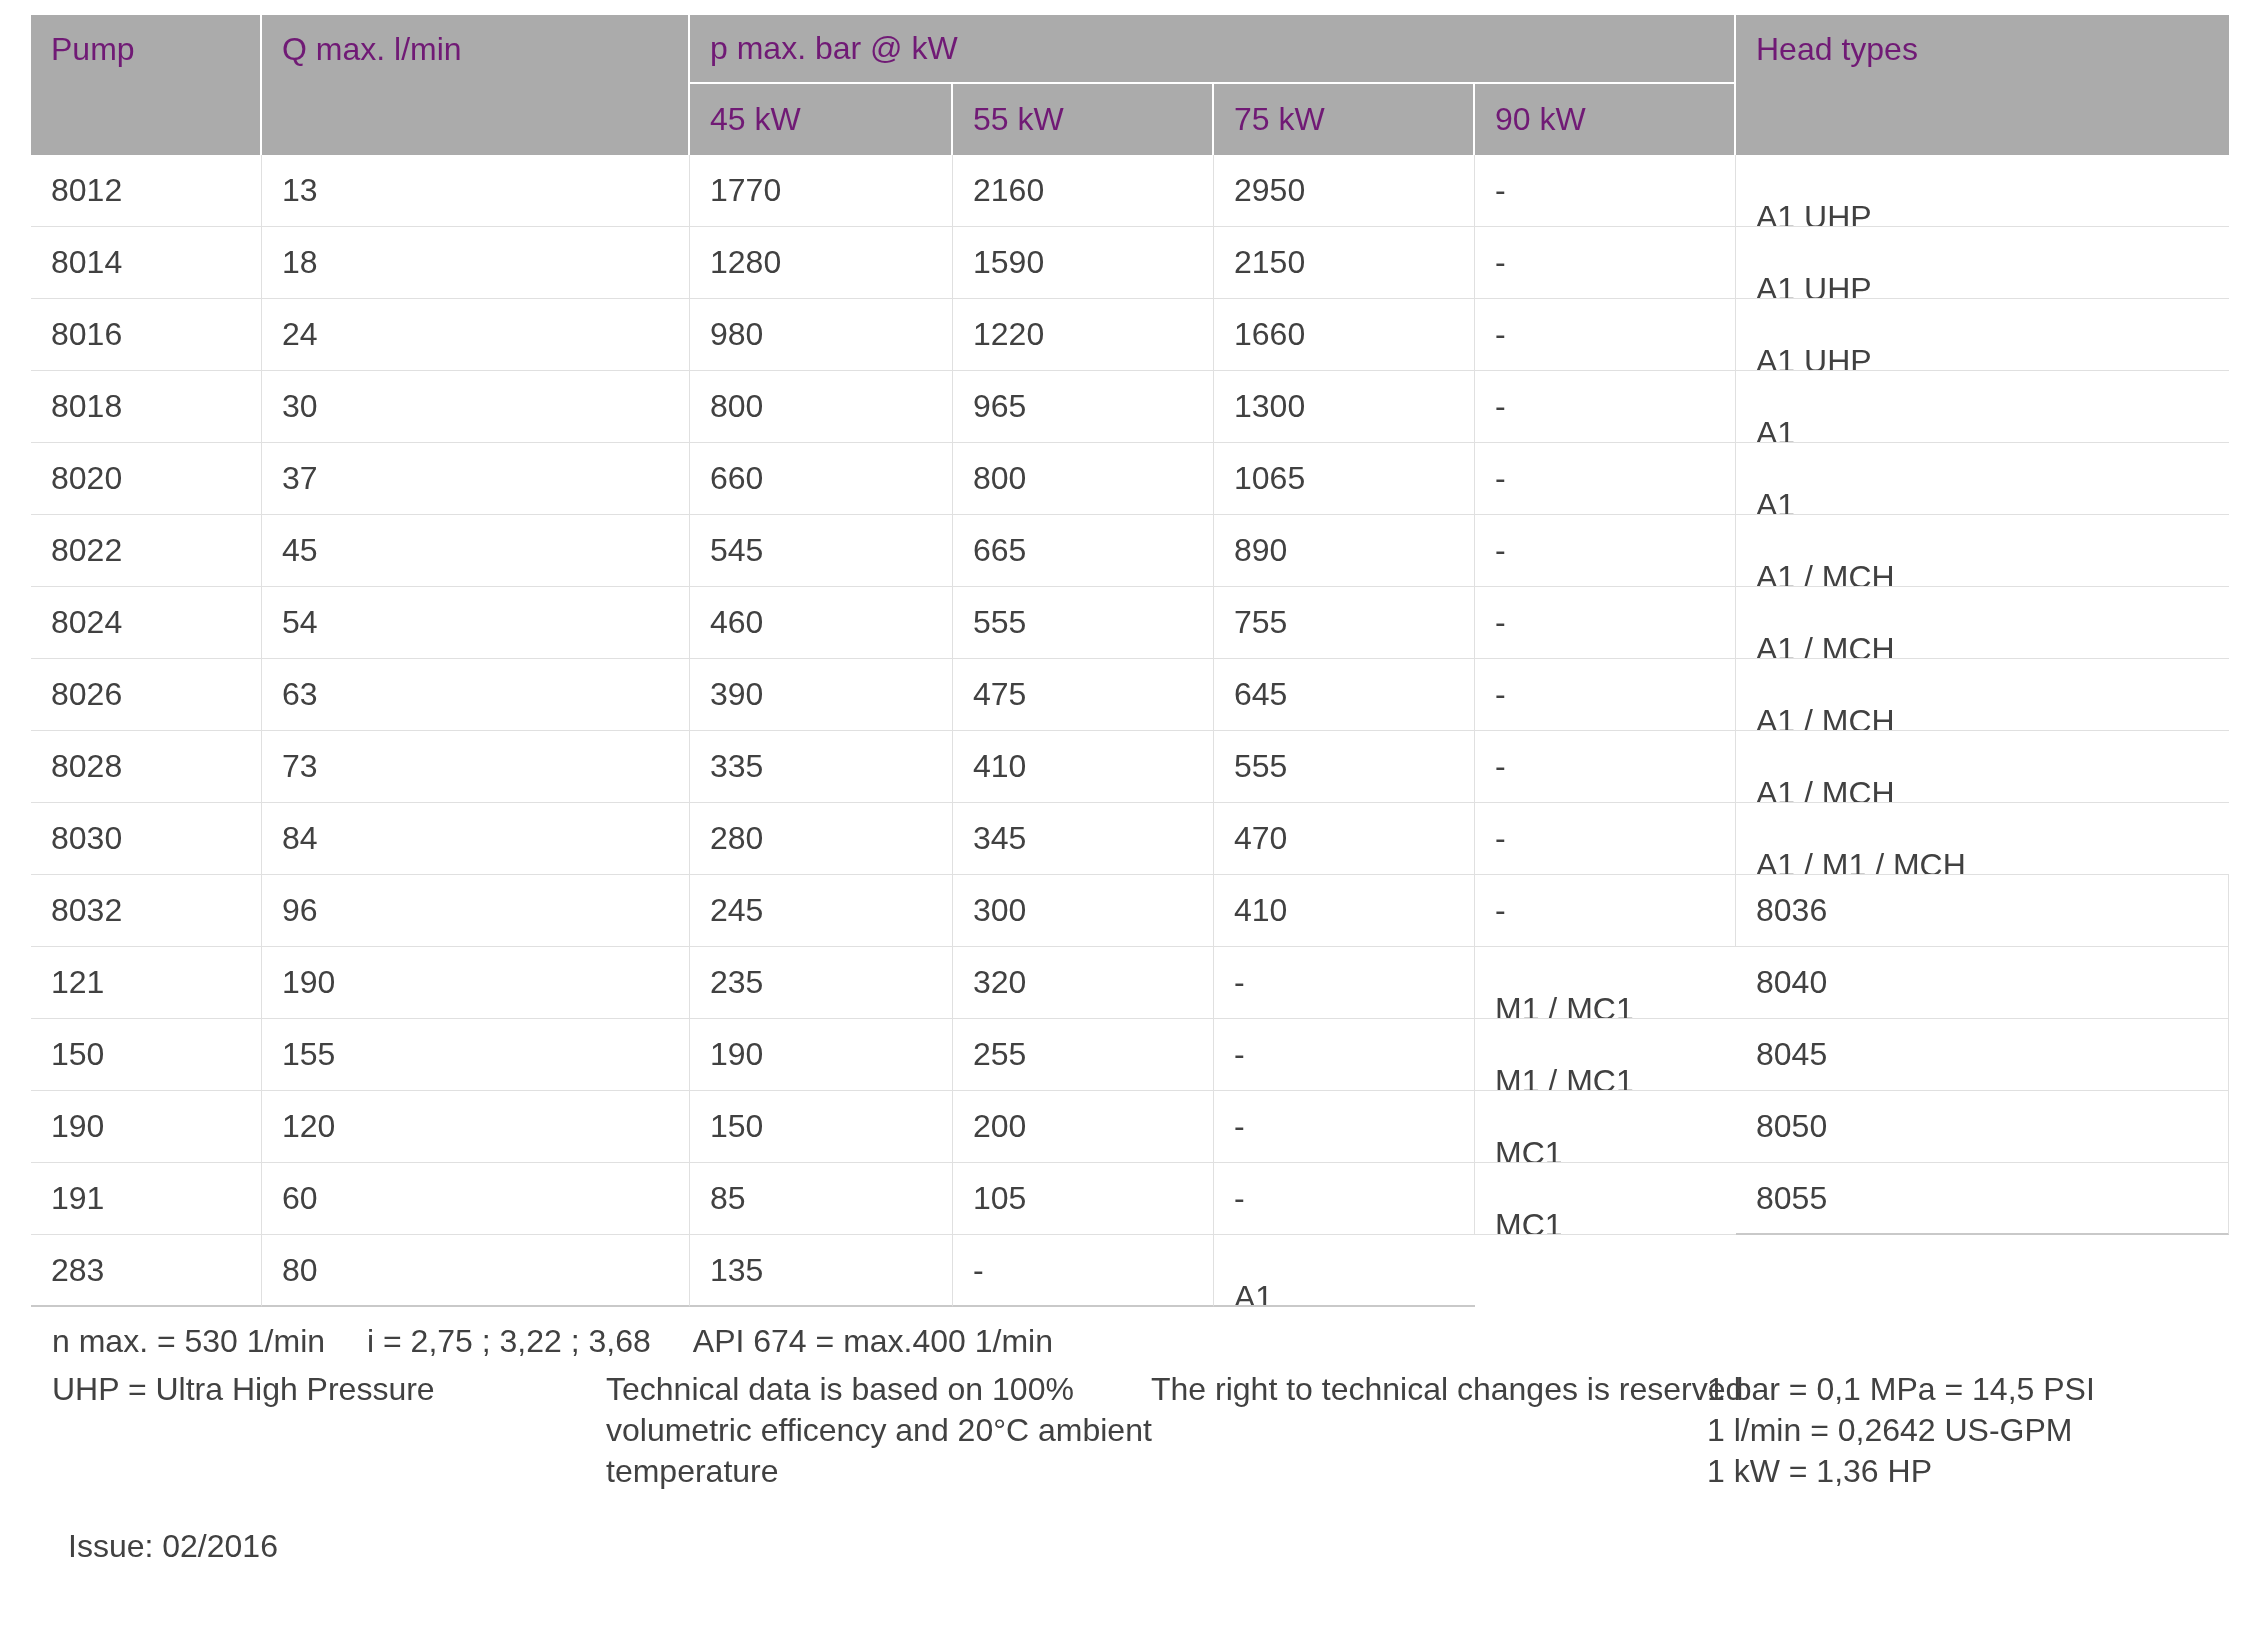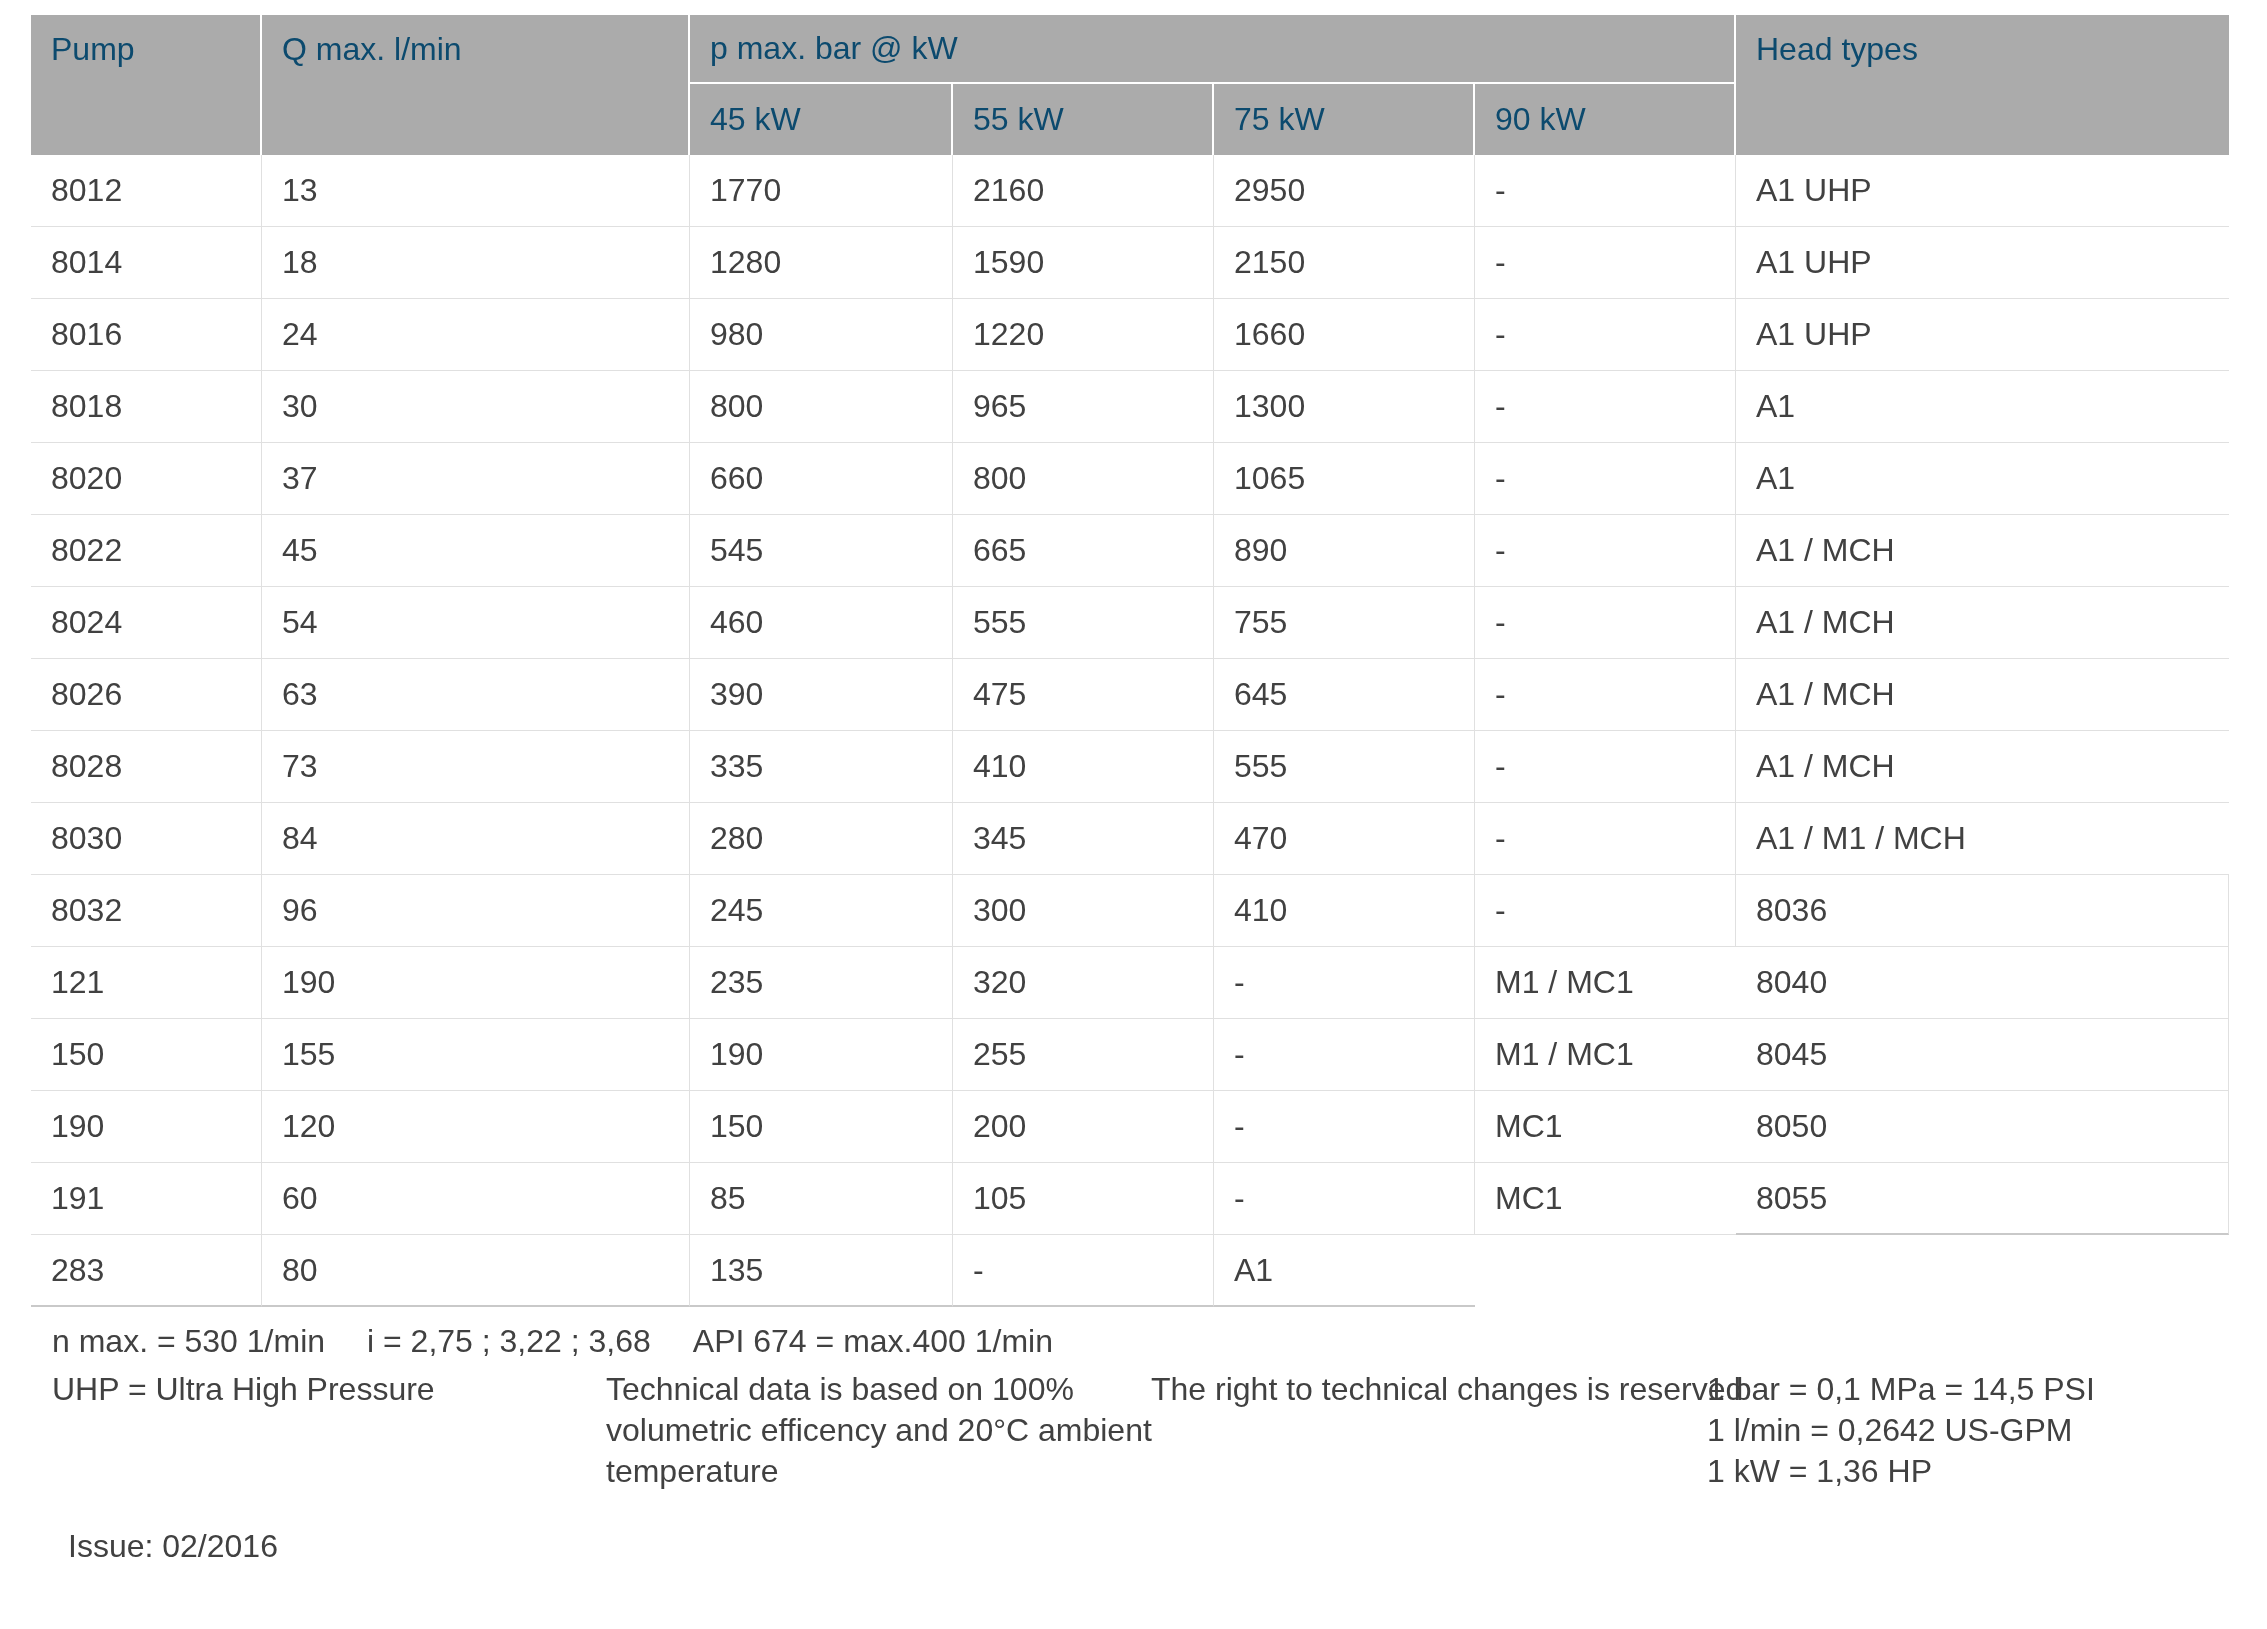--- a/index.html
+++ b/index.html
@@ -19,21 +19,21 @@
     left: 31px;
     top: 15px;
     width: 2198px;
     display: grid;
     grid-template-columns: 231px 428px 263px 261px 261px 261px 493px;
     grid-template-rows: 69px 71px repeat(16, 72px);
     font-size: 32px;
   }
   .h {
     background: #ababab;
-    color: #0c4a6e;
+    color: #701a75;
     padding-left: 20px;
     border-right: 2.8px solid #ffffff;
     white-space: nowrap;
     overflow: hidden;
   }
   .hc-pump { grid-column: 1; grid-row: 1 / 3; line-height: 69px; }
   .hc-qmax { grid-column: 2; grid-row: 1 / 3; line-height: 69px; }
   .hc-pmax { grid-column: 3 / 7; grid-row: 1; line-height: 66px; border-bottom: 2.8px solid #ffffff; }
   .hc-head { grid-column: 7; grid-row: 1 / 3; line-height: 69px; border-right: none; }
   .hc-k1 { grid-column: 3; grid-row: 2; line-height: 71px; }
@@ -42,21 +42,21 @@
   .hc-k4 { grid-column: 6; grid-row: 2; line-height: 71px; }
   .d {
     padding-left: 20px;
     line-height: 70px;
     border-right: 1.9px solid #e0e0e0;
     border-bottom: 1.9px solid #e0e0e0;
     white-space: nowrap;
     overflow: hidden;
     color: #414141;
   }
-  .d.c7 { border-right: none; }
+  .d.c7 { border-right: none; margin-top: 27px; }
   .d.last { border-bottom: 2.8px solid #c9c9c9; }
   
   .note-line {
     position: absolute;
     left: 52px;
     top: 1321px;
     display: flex;
     gap: 42px;
     font-size: 32px;
     line-height: 41px;

